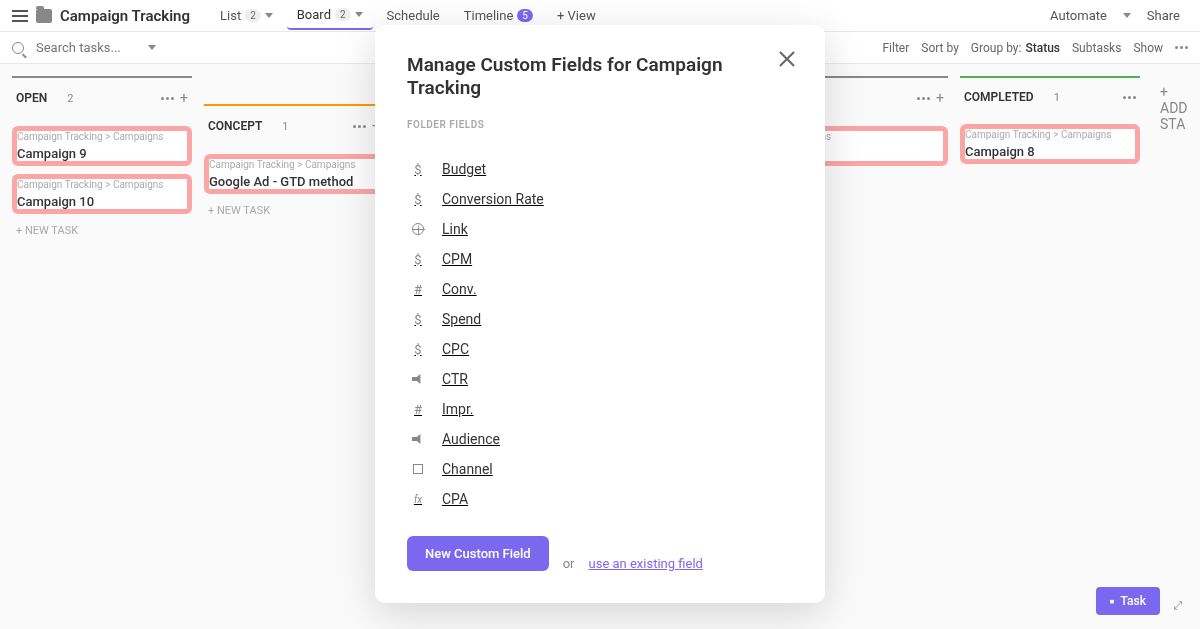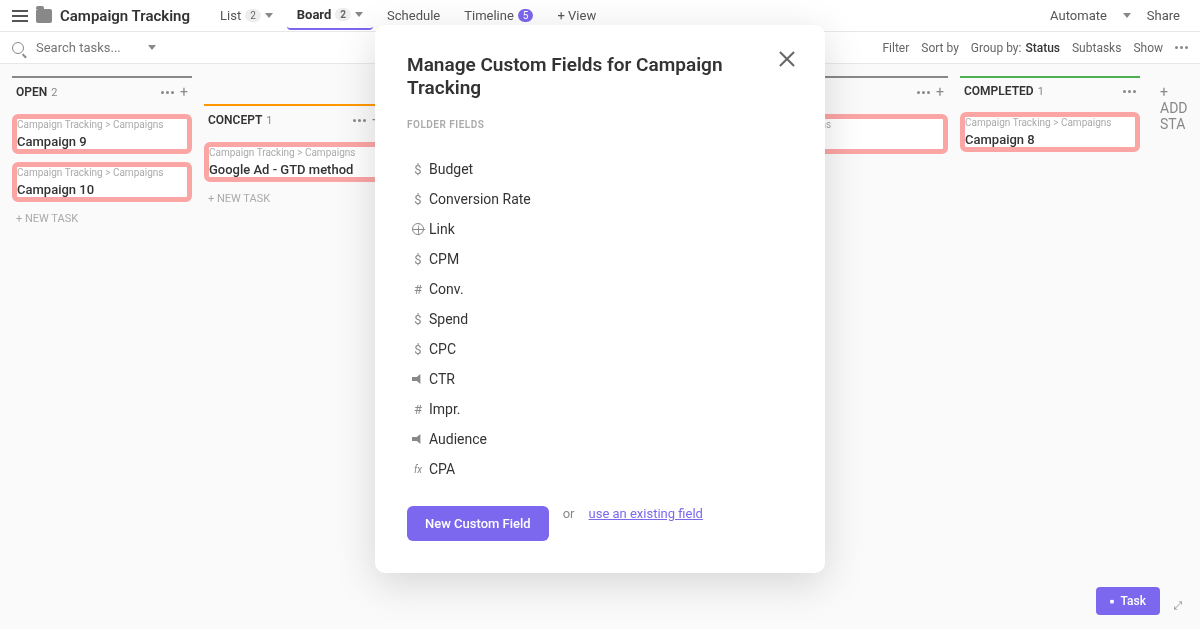--- a/index.html
+++ b/index.html
@@ -6,38 +6,38 @@
     body { background: #fff; width: 1200px; height: 629px; overflow: hidden; position: relative; }
     
     .top-bar { display: flex; align-items: center; padding: 8px 12px; border-bottom: 1px solid #e8e8e8; gap: 8px; height: 32px; }
     .hamburger { width: 16px; height: 12px; display: flex; flex-direction: column; justify-content: space-between; cursor: pointer; }
     .hamburger span { height: 2px; background: #555; }
     .folder-icon { width: 16px; height: 14px; background: #888; border-radius: 2px; position: relative; }
     .folder-icon::before { content: ""; position: absolute; top: -3px; left: 0; width: 8px; height: 3px; background: #888; border-radius: 2px 2px 0 0; }
     .page-title { font-weight: 600; font-size: 15px; color: #333; margin-right: 12px; }
     .tab-group { display: flex; gap: 4px; align-items: center; }
     .tab { display: flex; align-items: center; gap: 4px; padding: 6px 10px; font-size: 13px; color: #555; cursor: pointer; border-radius: 4px; }
-    .tab.active { border-bottom: 2px solid #7b68ee; color: #333; font-weight: 700; }
+    .tab.active { border-bottom: 2px solid #7b68ee; color: #333; font-weight: 400; }
     .tab-badge { background: #eee; color: #666; font-size: 10px; padding: 1px 5px; border-radius: 8px; }
     .tab-badge.purple { background: #7b68ee; color: #fff; }
     .spacer { flex: 1; }
     .top-action { display: flex; align-items: center; gap: 4px; font-size: 13px; color: #555; cursor: pointer; padding: 4px 8px; }
     
     .toolbar { display: flex; align-items: center; padding: 6px 12px; border-bottom: 1px solid #e8e8e8; gap: 12px; height: 32px; }
     .search-icon { width: 12px; height: 12px; border: 1.5px solid #888; border-radius: 50%; position: relative; }
     .search-icon::after { content: ""; position: absolute; bottom: -4px; right: -4px; width: 5px; height: 1.5px; background: #888; transform: rotate(45deg); }
     .search-input { border: none; outline: none; font-size: 13px; color: #555; width: 100px; }
     .chevron-down { width: 0; height: 0; border-left: 4px solid transparent; border-right: 4px solid transparent; border-top: 5px solid #888; }
     .toolbar-action { display: flex; align-items: center; gap: 4px; font-size: 12px; color: #666; cursor: pointer; }
     .dots-icon { display: flex; gap: 2px; }
     .dots-icon span { width: 3px; height: 3px; background: #888; border-radius: 50%; }
     
     .board { display: flex; gap: 12px; padding: 12px; height: calc(100% - 64px); overflow-x: auto; background: #fafafa; }
     .column { min-width: 180px; max-width: 180px; display: flex; flex-direction: column; }
-    .column-header { display: flex; align-items: center; gap: 4px; padding: 6px 4px; border-top: 2px solid; }
+    .column-header { display: flex; align-items: center; gap: 20px; padding: 12px 4px; border-top: 2px solid; }
     .column-header.open { border-color: #888; }
     .column-header.concept { border-color: #ff9800; margin-top: 28px; }
     .column-header.completed { border-color: #4caf50; }
     .column-title { font-size: 12px; font-weight: 600; color: #333; }
     .column-count { font-size: 11px; color: #888; }
     .column-actions { margin-left: auto; display: flex; gap: 6px; align-items: center; }
     .plus-icon { font-size: 14px; color: #888; cursor: pointer; }
     
     .card { background: #fff; border: 5px solid #fca5a5; border-radius: 6px; margin-top: 8px; cursor: pointer; }
     .card-breadcrumb { font-size: 10px; color: #aaa; margin-bottom: 4px; }
@@ -48,24 +48,24 @@
     
     .modal-backdrop { position: fixed; inset: 0; display: flex; align-items: flex-start; justify-content: center; z-index: 100; }
     .modal { background: #fff; border-radius: 10px; width: 450px; margin-top: 25px; padding: 28px 32px 32px; box-shadow: 0 10px 40px rgba(0,0,0,0.15); position: relative; }
     .modal-title { font-size: 19px; font-weight: 600; color: #333; margin-bottom: 20px; }
     .modal-close { position: absolute; top: 24px; right: 28px; width: 20px; height: 20px; cursor: pointer; }
     .modal-close::before, .modal-close::after { content: ""; position: absolute; top: 9px; left: 0; width: 20px; height: 2px; background: #666; }
     .modal-close::before { transform: rotate(45deg); }
     .modal-close::after { transform: rotate(-45deg); }
     .section-label { font-size: 10px; font-weight: 600; color: #aaa; letter-spacing: 0.5px; margin-bottom: 24px; }
     .field-list { display: flex; flex-direction: column; }
-    .field-row { display: flex; align-items: center; gap: 4px; padding: 7px 4px; cursor: pointer; border-radius: 4px; }
+    .field-row { display: flex; align-items: center; gap: 17px; padding: 7px 4px; cursor: pointer; border-radius: 4px; text-decoration: underline; }
     .field-icon { width: 14px; height: 14px; display: flex; align-items: center; justify-content: center; color: #888; font-size: 13px; }
     .field-name { font-size: 14px; color: #333; }
-    .modal-footer { display: flex; align-items: flex-start; gap: 14px; margin-top: 22px; }
+    .modal-footer { display: flex; align-items: flex-end; gap: 14px; margin-top: 22px; }
     .btn-primary { background: #7b68ee; color: #fff; border: none; padding: 10px 18px; border-radius: 6px; font-size: 13px; font-weight: 500; cursor: pointer; }
     .or-text { font-size: 13px; color: #888; }
     .link-text { font-size: 13px; color: #7b68ee; cursor: pointer; text-decoration: underline; }
     
     .fab { position: fixed; bottom: 14px; right: 40px; background: #7b68ee; color: #fff; padding: 6px 14px; border-radius: 4px; font-size: 12px; font-weight: 500; display: flex; align-items: center; gap: 6px; cursor: pointer; }
     .fab-extra { position: fixed; bottom: 14px; right: 12px; width: 20px; height: 20px; display: flex; align-items: center; justify-content: center; color: #888; cursor: pointer; font-size: 11px; }
     
     .hash-icon::before { content: "#"; }
     .dollar-icon::before { content: "$"; }
     .globe-icon { width: 12px; height: 12px; border: 1.5px solid #888; border-radius: 50%; position: relative; }
@@ -281,20 +281,26 @@
           <span class="field-icon hash-icon"></span>
           <span class="field-name">Impr.</span>
         </div>
       <div class="field-row">
           <span class="field-icon">
             <span class="speaker-icon"></span>
           </span>
           <span class="field-name">Audience</span>
         </div>
       <div class="field-row">
+          <span class="field-icon">
+            <span class="square-icon"></span>
+          </span>
+          <span class="field-name">Channel</span>
+        </div>
+      <div class="field-row">
           <span class="field-icon fx-icon"></span>
           <span class="field-name">CPA</span>
         </div>
     </div>
     <div class="modal-footer">
       <button class="btn-primary">New Custom Field</button>
       <span class="or-text">or</span>
       <span class="link-text">use an existing field</span>
     </div>
   </div>

